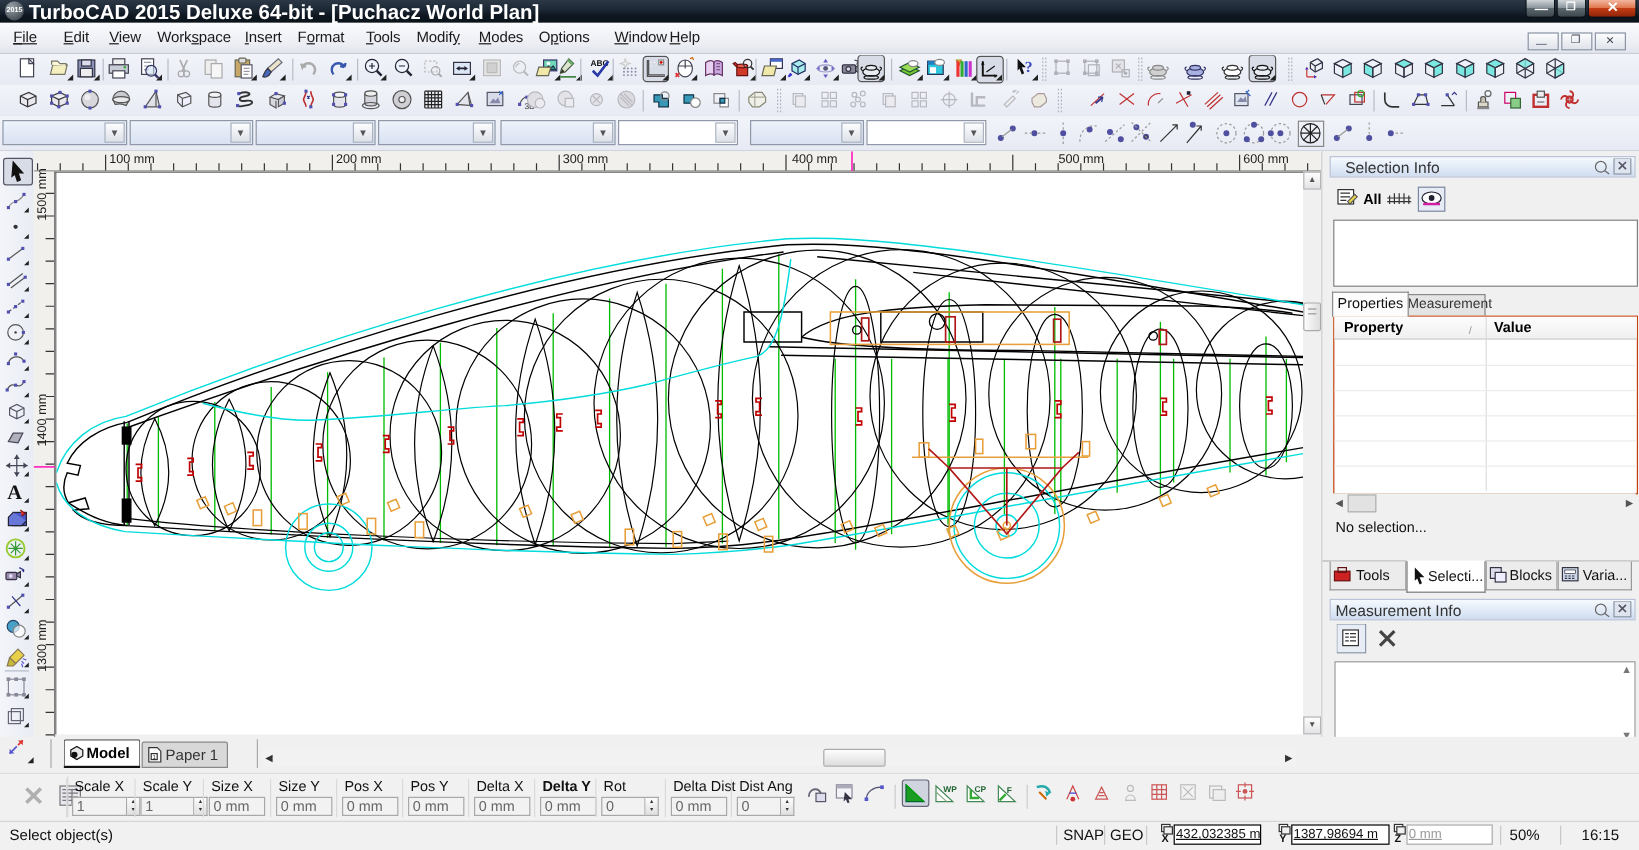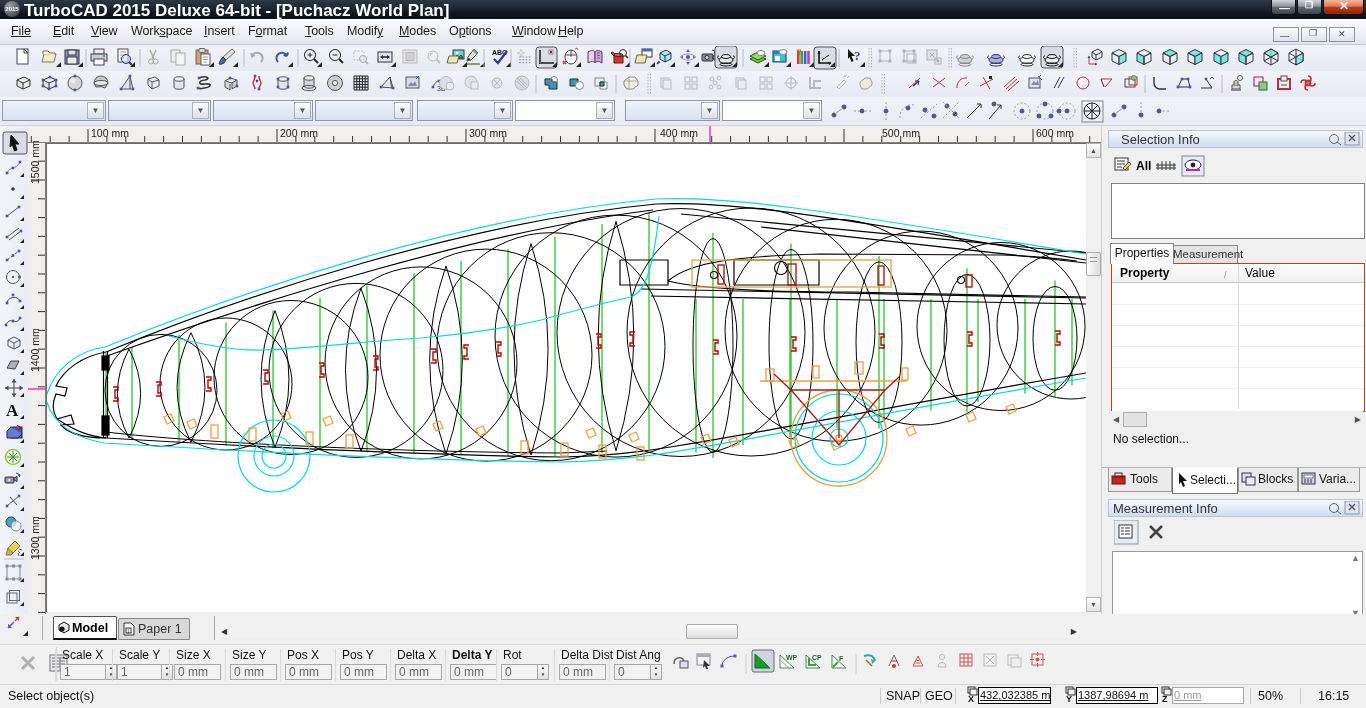--- a/index.html
+++ b/index.html
@@ -1280,21 +1280,21 @@
         <circle cx="79" cy="11" r="2.4" fill="#223"></circle>
         <path d="M 72,16 h14" stroke="#d020a0" stroke-width="2"></path>
       </g>
  </svg>
  <div style="position:absolute;left:9px;top:57px;width:252px;height:54px;background:#fff;border:1px solid #808080;"></div>
  <div style="position:absolute;left:8px;top:117px;width:62px;height:20px;background:#fcfcfc;border:1px solid #898989;border-bottom:none;font-size:12px;color:#111;text-align:center;line-height:19px;z-index:2;">Properties</div>
  <div style="position:absolute;left:70px;top:119px;width:64px;height:18px;background:#e4e4e4;border:1px solid #898989;font-size:11.5px;color:#333;text-align:center;line-height:17px;">Measurement</div>
  <div style="position:absolute;left:9px;top:137px;width:252px;height:147px;background:#fff;border:1px solid #c2410c;">
    <div style="position:absolute;left:0;top:0;width:100%;height:18px;border-bottom:1px solid #c8c8c8;background:linear-gradient(#fdfdfd,#f0f0f0);"></div>
    <div style="position:absolute;left:8px;top:2px;font-size:12px;font-weight:bold;color:#000;">Property</div>
-   <div style="position:absolute;left:133px;top:2px;font-size:12px;font-weight:normal;color:#000;">Value</div>
+   <div style="position:absolute;left:133px;top:2px;font-size:12px;font-weight:bold;color:#000;">Value</div>
    <div style="position:absolute;left:112px;top:6px;font-size:9px;color:#999;">/</div>
    <div style="position:absolute;left:126px;top:0;width:1px;height:145px;background:#dcdcdc;"></div>
    <div style="position:absolute;left:0;top:40px;width:100%;height:1px;background:#ececec;"></div>
    <div style="position:absolute;left:0;top:61px;width:100%;height:1px;background:#ececec;"></div>
    <div style="position:absolute;left:0;top:82px;width:100%;height:1px;background:#ececec;"></div>
    <div style="position:absolute;left:0;top:103px;width:100%;height:1px;background:#ececec;"></div>
    <div style="position:absolute;left:0;top:124px;width:100%;height:1px;background:#ececec;"></div>
  </div>
  <div style="position:absolute;left:9px;top:285px;width:252px;height:15px;background:#f0f0f0;">
    <span style="position:absolute;left:2px;top:4px;font-size:8px;color:#555;">◀</span>

